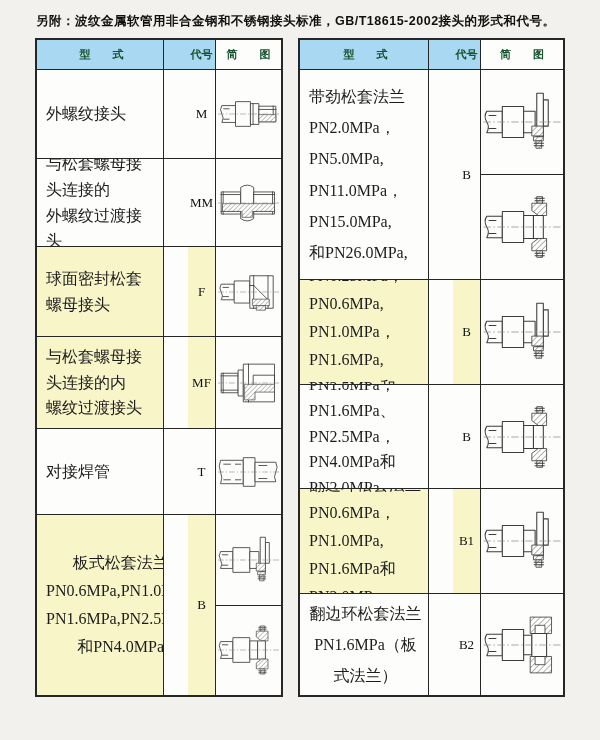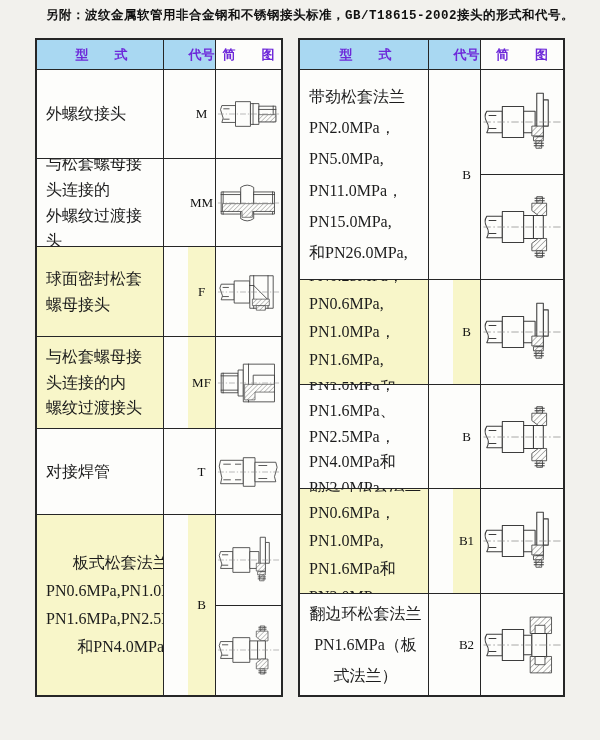--- a/index.html
+++ b/index.html
@@ -3,23 +3,23 @@
 <meta charset="utf-8">
 <style>
   html,body { margin:0; padding:0; }
   body {
     width:600px; height:740px; position:relative;
     background:#f2f1ed;
     font-family:"Liberation Serif", serif;
     color:#1c1c1c;
   }
   .doc-title {
-    position:absolute; left:36px; top:7px; width:548px;
-    font-family:Liberation Mono, monospace;
-    font-weight:bold; font-size:12.5px; letter-spacing:0.5px; color:#101010;text-align:center;
+    position:absolute; left:36px; top:13px; width:548px;
+    font-family:Liberation Sans, sans-serif;
+    font-weight:bold; font-size:12.5px; letter-spacing:0.5px; color:#101010;
   }
   .tbl {
     position:absolute; top:38px; background:#fdfdfb;
     border:2px solid #262626; box-sizing:border-box;
     display:flex; flex-direction:column;
   }
   #tbl-left  { left:35px;  width:248px; height:659px; }
   #tbl-right { left:298px; width:267px; height:659px; }
   .trow { display:flex; border-bottom:1.5px solid #262626; flex:0 0 auto; box-sizing:border-box; min-height:0; }
   .trow.flexfill { flex:1 1 auto;text-align:center; }
@@ -28,21 +28,21 @@
   .cell:last-child { border-right:none; }
   #tbl-left  .c-type { width:127px; }
   #tbl-left  .c-code { width:28px; }
   #tbl-left  .c-sk   { flex:1; }
   #tbl-right .c-type { width:129px; }
   #tbl-right .c-code { width:28px; }
   #tbl-right .c-sk   { flex:1; }
   .thead { background:#a9d8f2; }
   .thead .cell {
     display:flex; align-items:center; justify-content:center;
-    font-weight:bold; font-size:13px; color:#6d28d9;
+    font-weight:bold; font-size:11px; color:#14532d;
   }
   .c-type {
     display:flex; align-items:center;
     padding:4px 6px 4px 9px;
     font-size:16px; line-height:1.62;
     white-space:pre-line;
   }
   .lh-lg .c-type { line-height:1.95; }
   .lh-md .c-type { line-height:1.75; }
   .c-code {

